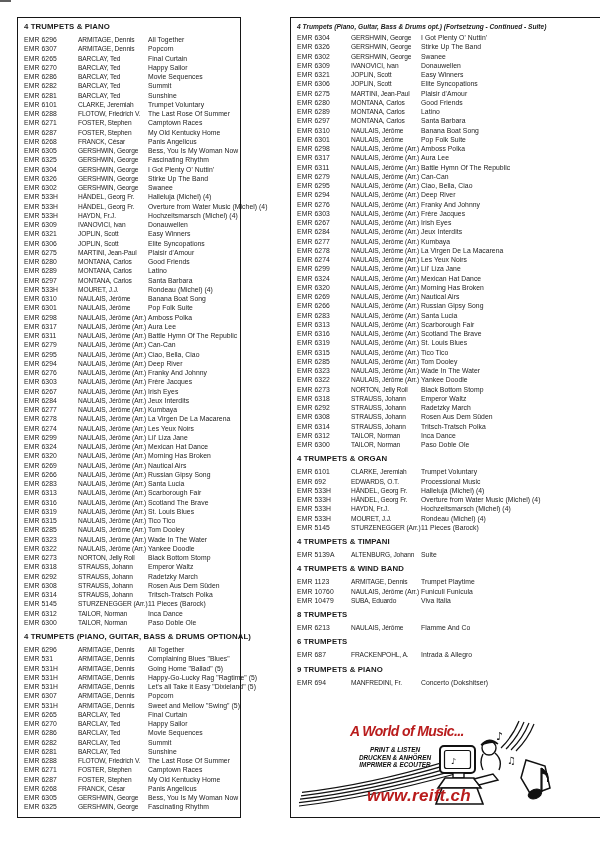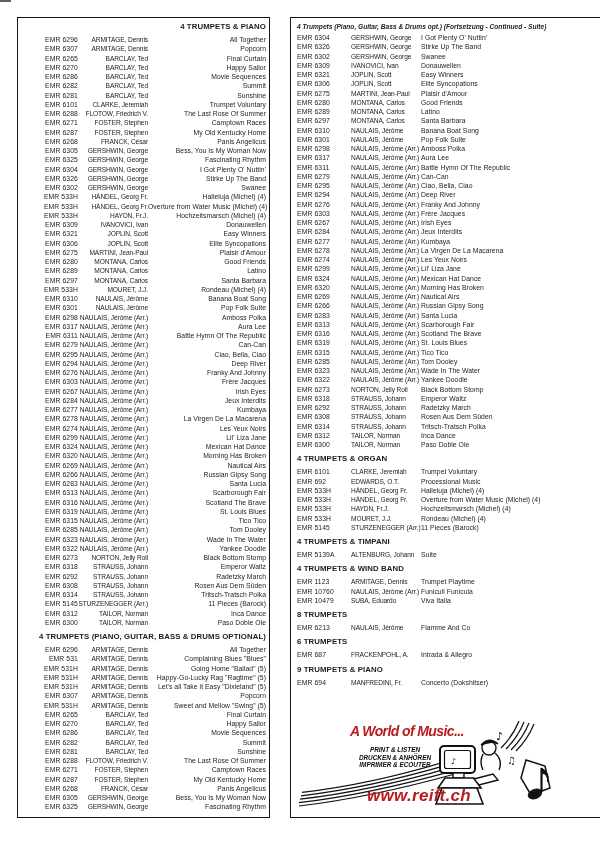--- a/index.html
+++ b/index.html
@@ -6,21 +6,21 @@
   body{
     width:600px;height:849px;position:relative;background:#ffffff;
     font-family:"Liberation Sans","DejaVu Sans",sans-serif;color:#1c1c1c;
     overflow:hidden;
   }
   .scan-artifact{position:absolute;left:0;top:0;width:11px;height:2px;background:#2a2a2a;opacity:.75;}
   .colbox{
     position:absolute;top:17px;height:801px;border:1.5px solid #161616;
     box-sizing:border-box;background:#fff;
   }
-  #left-box{left:17px;width:253px;text-align:right;}
+  #left-box{left:17px;width:224px;}
   #right-box{left:290px;width:332px;}
   .col-inner{padding:4px 3px 0 6px;}
   .section{margin:0;}
   .section + .section{margin-top:5px;}
   .section-title{
     font-weight:bold;font-size:7.8px;line-height:10px;margin:0 0 3px 0;
     letter-spacing:.1px;white-space:nowrap;
   }
   .section-title.italic-title{
     font-style:italic;font-size:6.6px;letter-spacing:0;line-height:9px;margin-bottom:2px;

